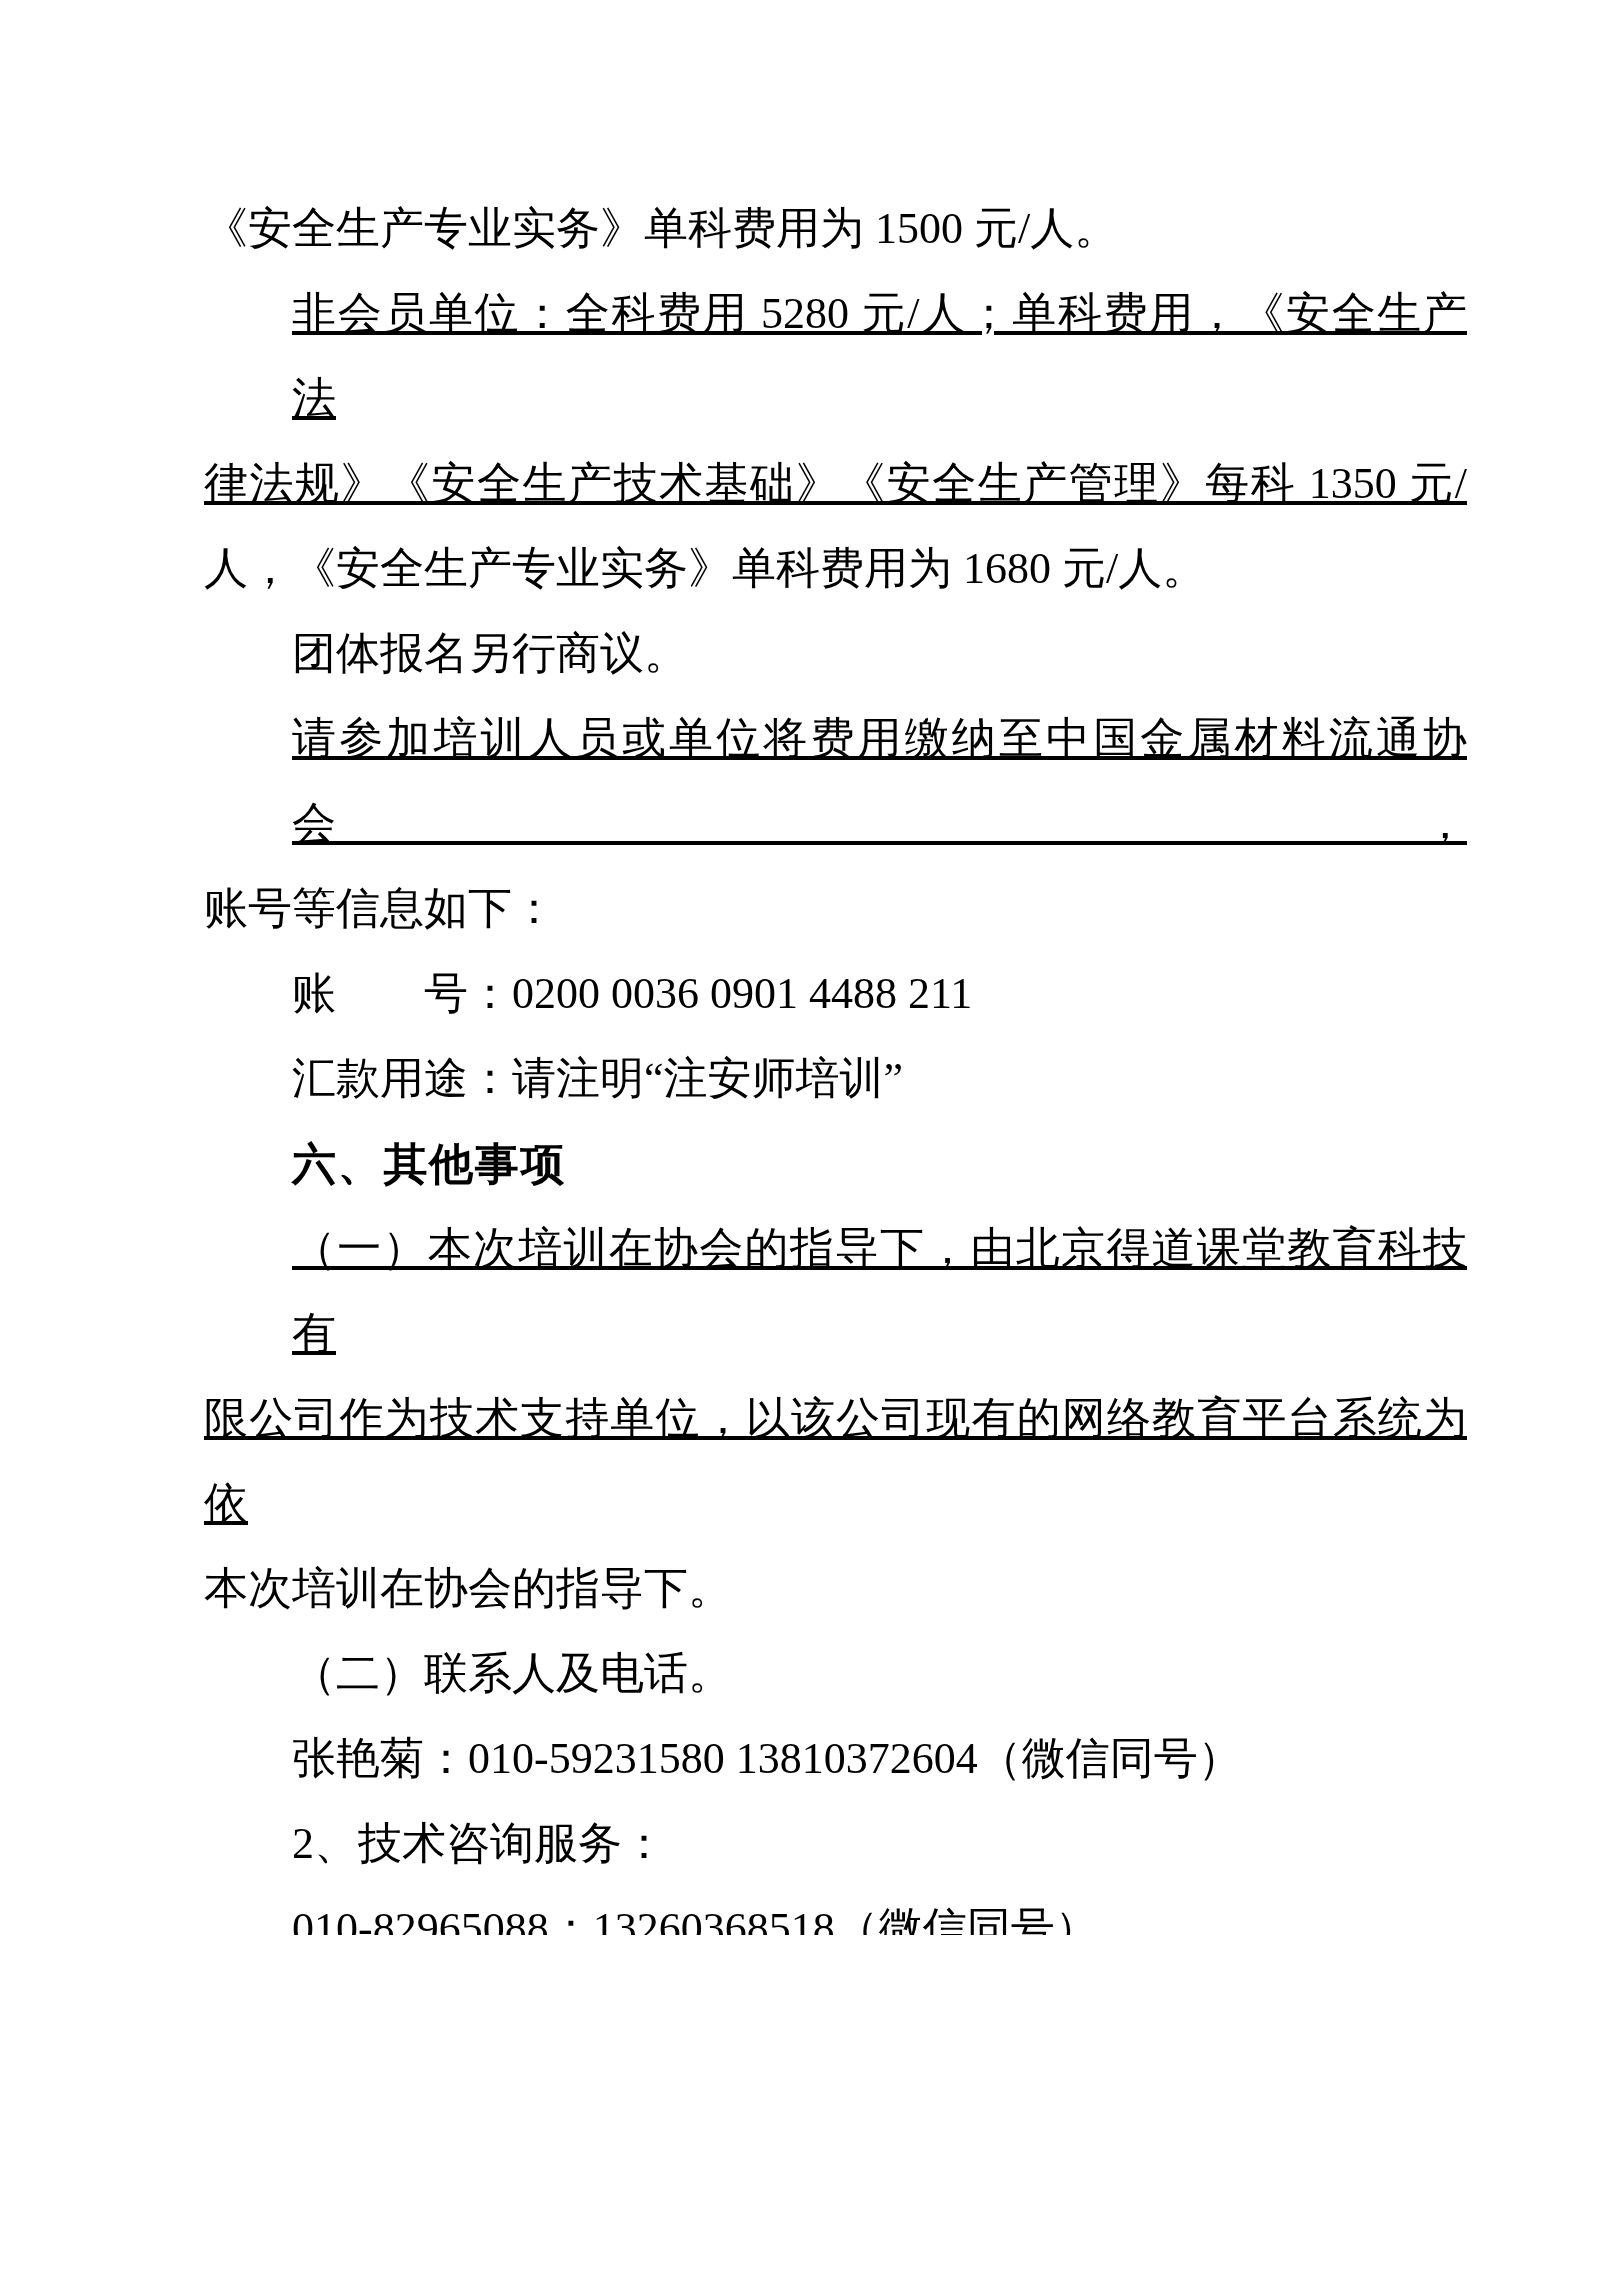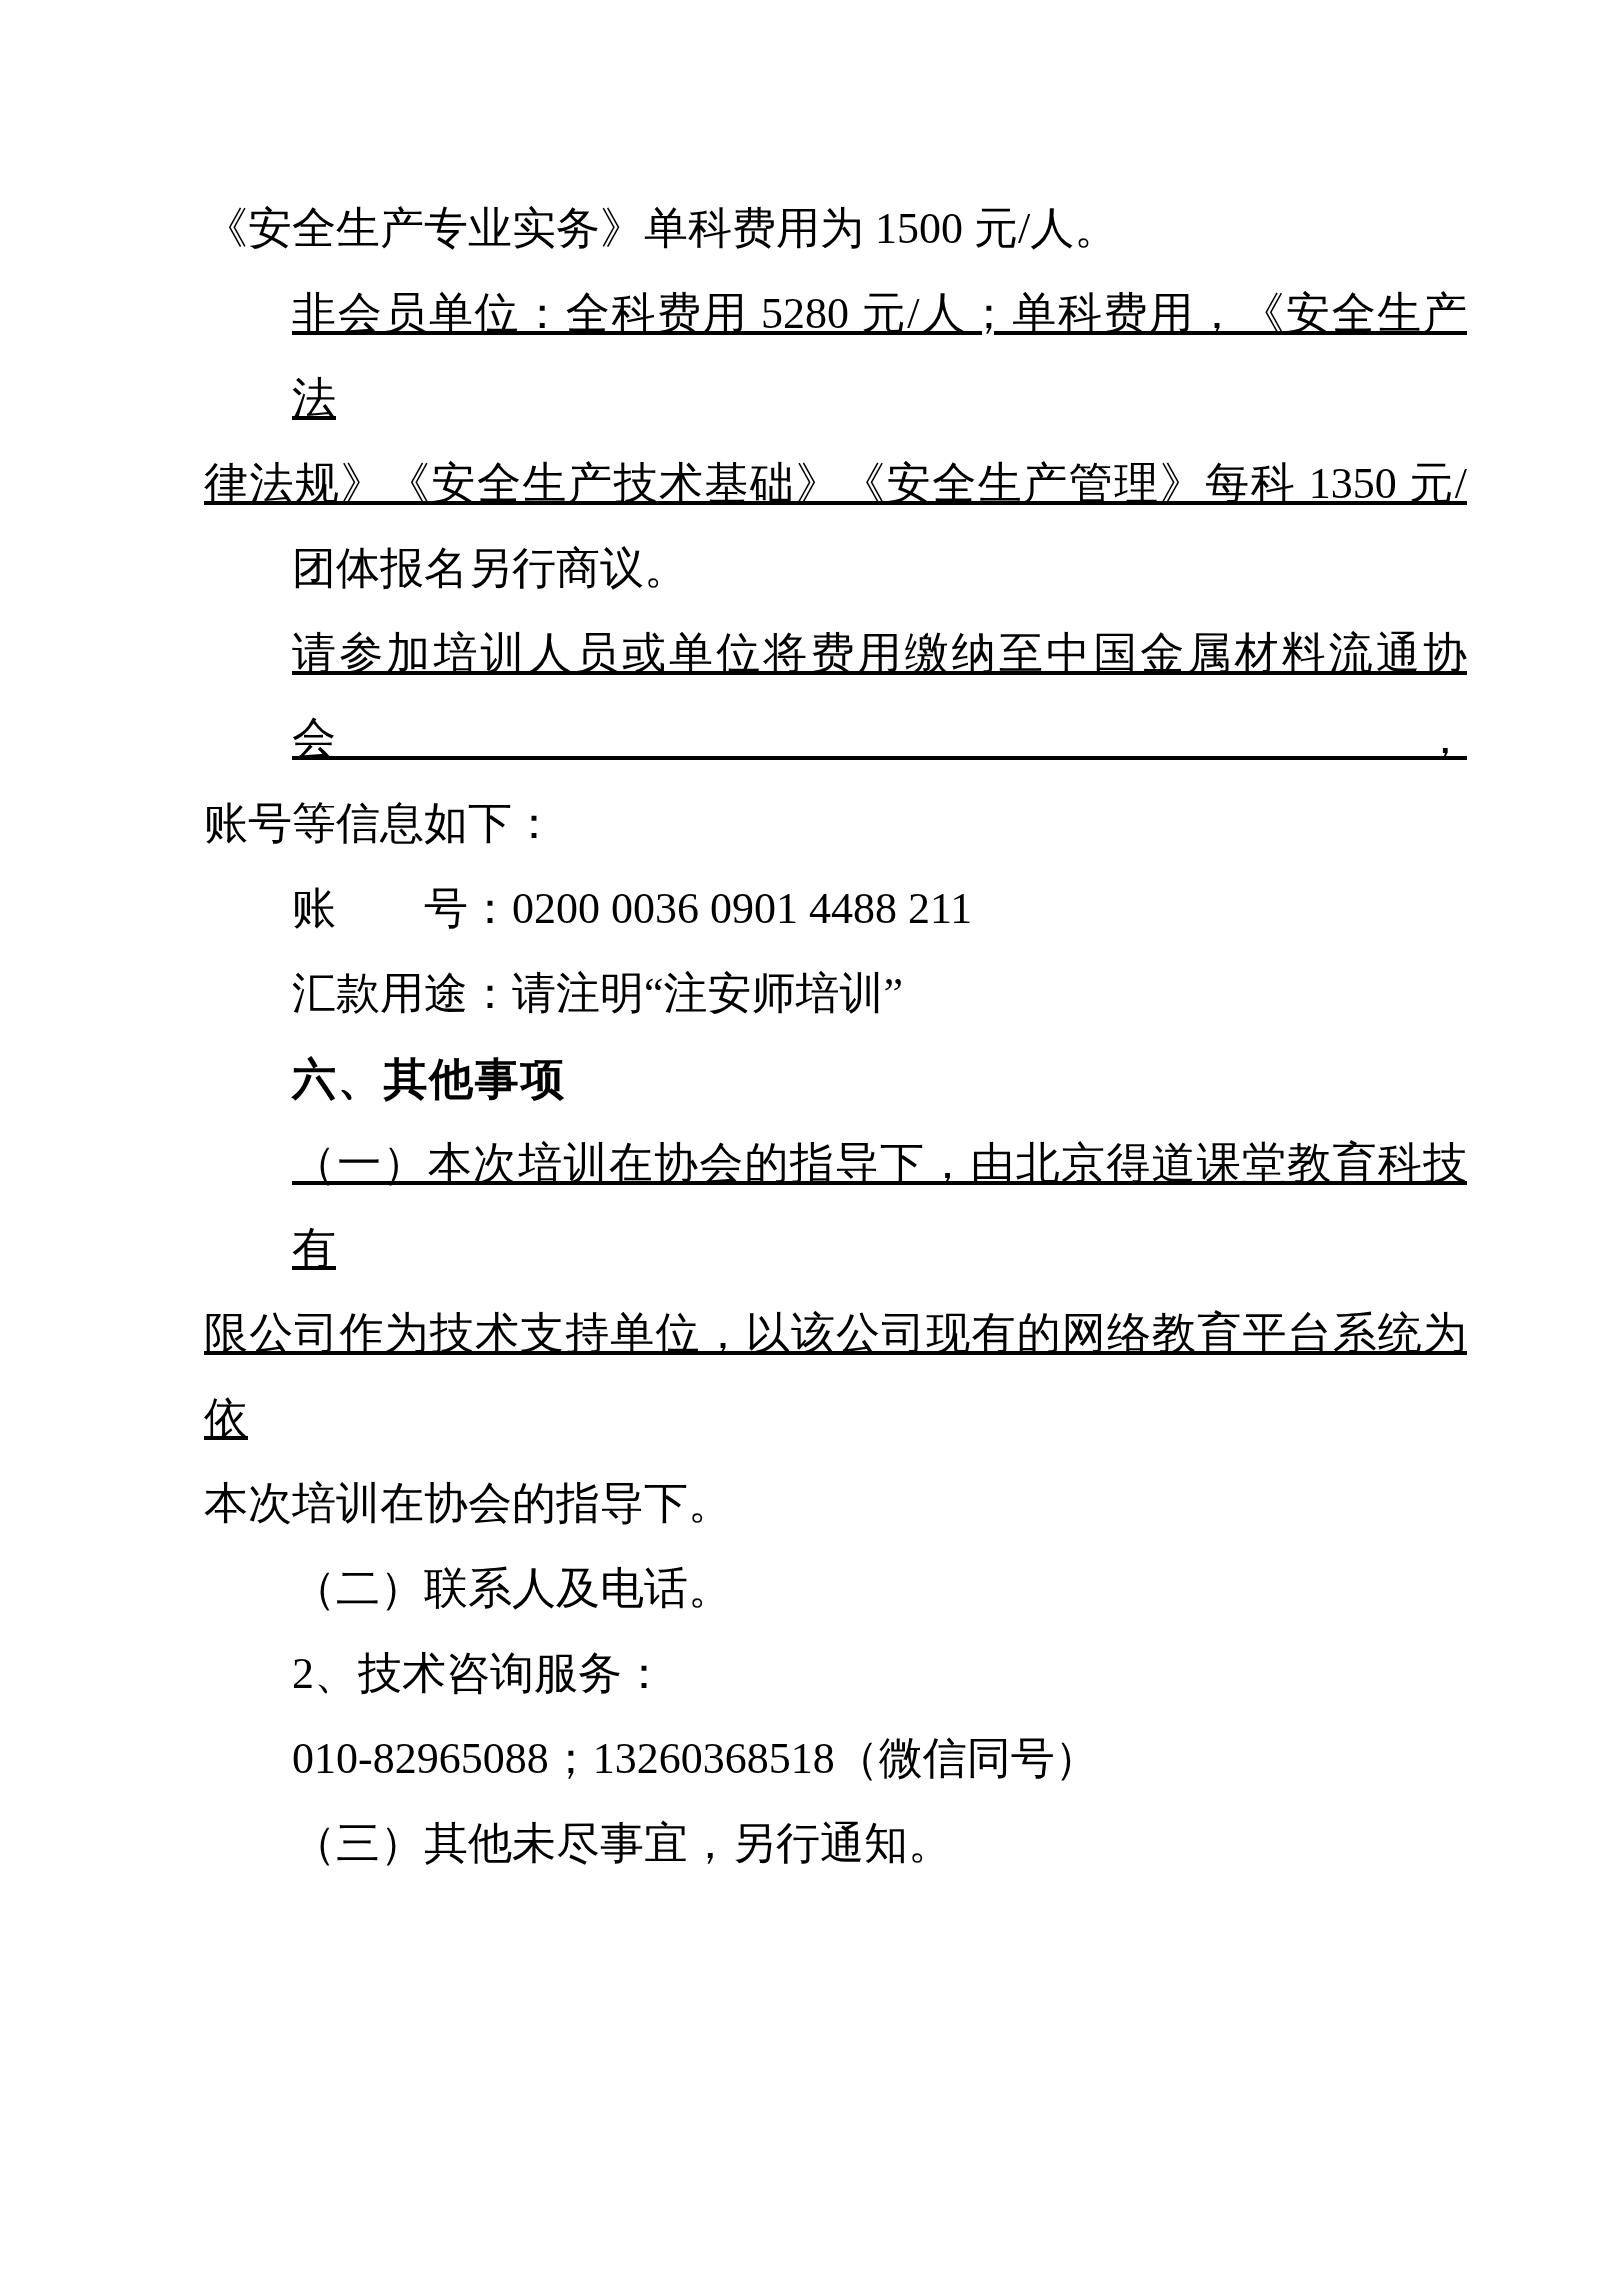--- a/index.html
+++ b/index.html
@@ -54,29 +54,31 @@
   }
 </style>
 </head>
 <body>
 
 <div class="page">
   <div class="content">
       <div class="line">《安全生产专业实务》单科费用为 1500 元/人。</div>
       <div class="line indent justify">非会员单位：全科费用 5280 元/人；单科费用，《安全生产法</div>
       <div class="line justify">律法规》《安全生产技术基础》《安全生产管理》每科 1350 元/</div>
+      <div class="line">人，《安全生产专业实务》单科费用为 1680 元/人。</div>
       <div class="line indent">团体报名另行商议。</div>
       <div class="line indent justify">请参加培训人员或单位将费用缴纳至中国金属材料流通协会，</div>
       <div class="line">账号等信息如下：</div>
       <div class="line indent">账　　号：0200 0036 0901 4488 211</div>
       <div class="line indent">汇款用途：请注明“注安师培训”</div>
       <div class="line indent bold">六、其他事项</div>
       <div class="line indent justify">（一）本次培训在协会的指导下，由北京得道课堂教育科技有</div>
       <div class="line justify">限公司作为技术支持单位，以该公司现有的网络教育平台系统为依</div>
       <div class="line">本次培训在协会的指导下。</div>
       <div class="line indent">（二）联系人及电话。</div>
+      <div class="line indent">张艳菊：010-59231580 13810372604（微信同号）</div>
       <div class="line indent">2、技术咨询服务：</div>
       <div class="line indent">010-82965088；13260368518（微信同号）</div>
       <div class="line indent">（三）其他未尽事宜，另行通知。</div>
     </div>
   <div class="page-number">4</div>
 </div>
 
 
 </body></html>

